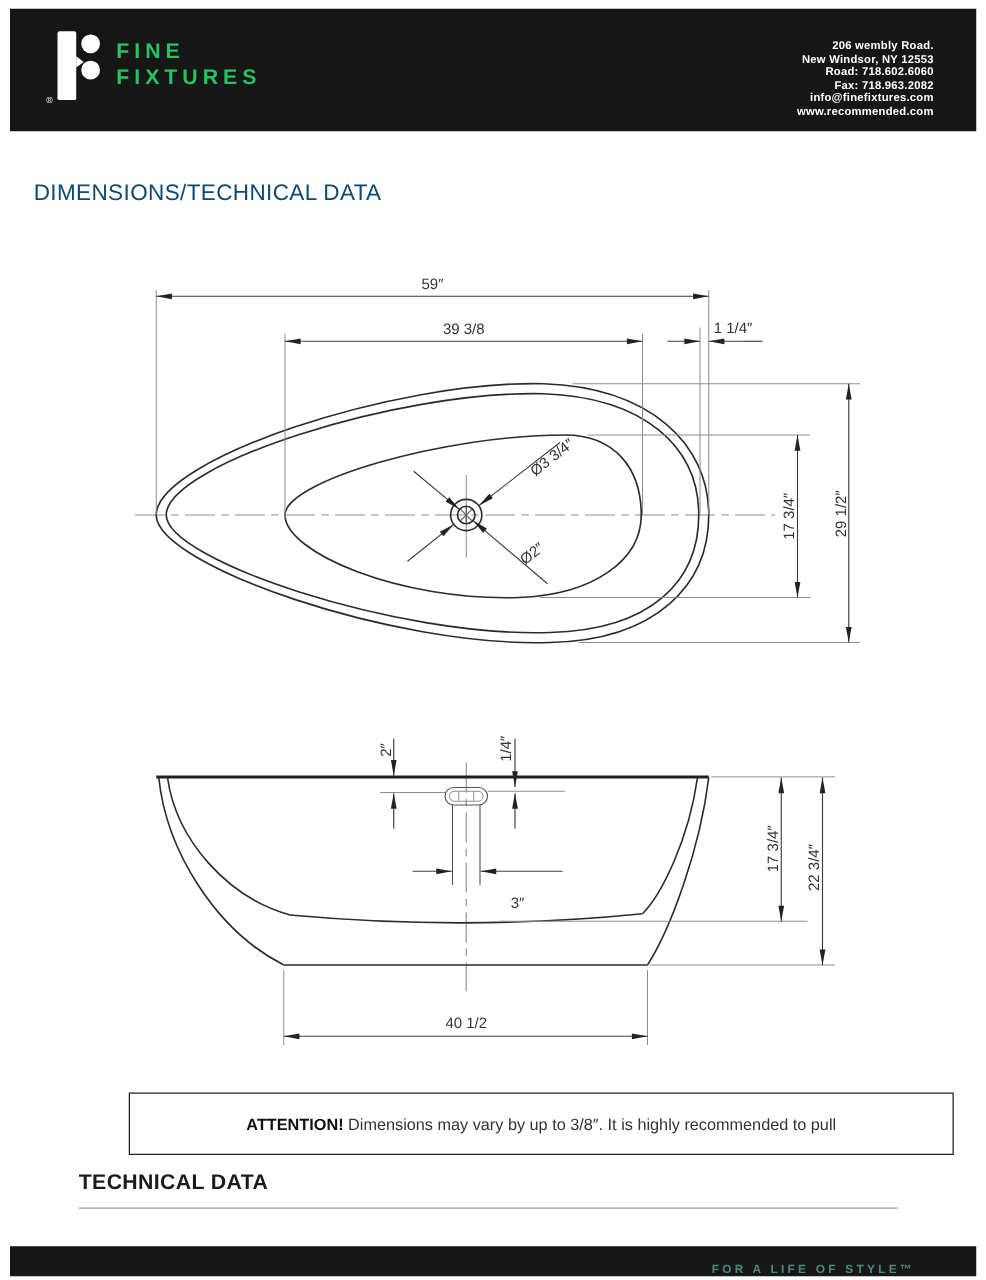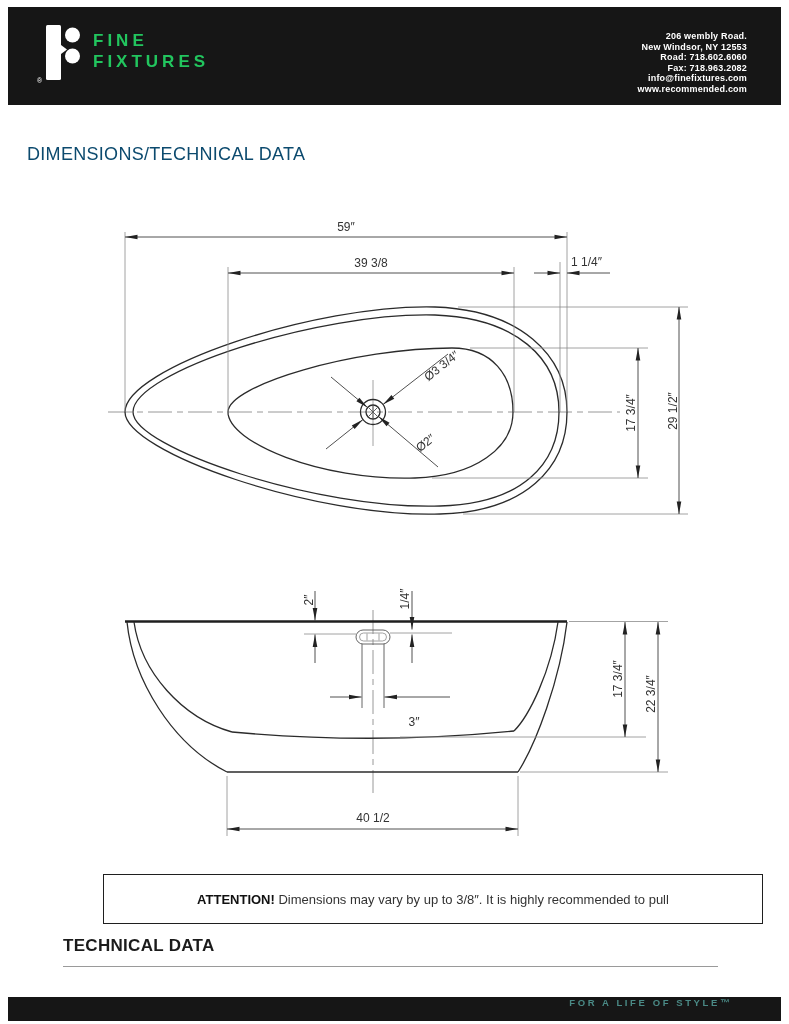--- a/index.html
+++ b/index.html
@@ -39,21 +39,21 @@
   .attention{
     position:absolute;left:63px;top:874px;width:660px;height:50px;
     border:1.7px solid #1f1f1f;box-sizing:border-box;
     display:flex;flex-direction:column;justify-content:center;align-items:center;
     font-size:13px;color:#333;line-height:19px;text-align:center;margin-left:40px;
   }
   .attention b{color:#111;}
   
   .bottombar{
     position:absolute;left:8px;top:997px;width:773px;height:24px;background:#161616;
-    display:flex;align-items:flex-start;justify-content:flex-end;padding-right:49px;box-sizing:border-box;
+    display:flex;align-items:flex-end;justify-content:flex-end;padding-right:49px;box-sizing:border-box;
   }
   .tagline{font-size:9.5px;font-weight:700;letter-spacing:2.6px;}
   
   svg.drawing{position:absolute;left:0;top:0;}
   .outline{fill:none;stroke:#2b2b2b;stroke-width:1.3px;}
   .outline-heavy{fill:none;stroke:#1f1f1f;stroke-width:2.4px;}
   .thin{fill:none;stroke:#555;stroke-width:.9px;}
   .ext{fill:none;stroke:#8c8c8c;stroke-width:.8px;}
   .dim{fill:none;stroke:#3c3c3c;stroke-width:.9px;}
   .cline{fill:none;stroke:#8c8c8c;stroke-width:.9px;stroke-dasharray:24 5 6 5;}

